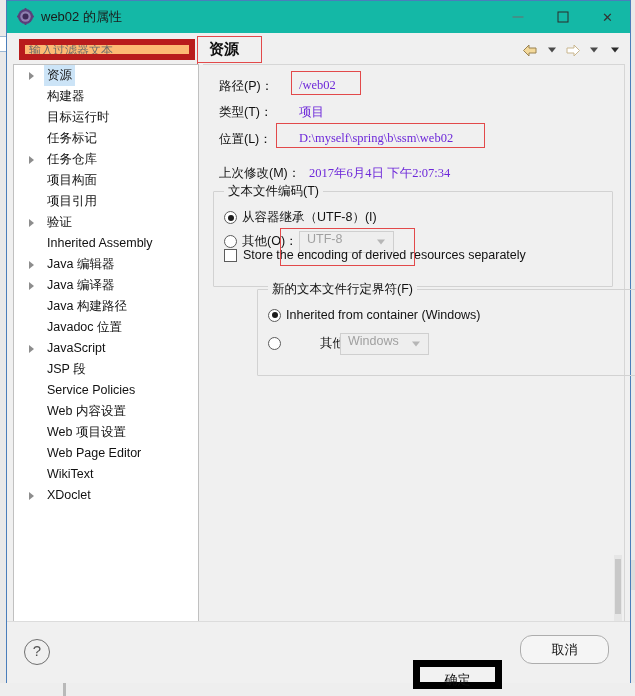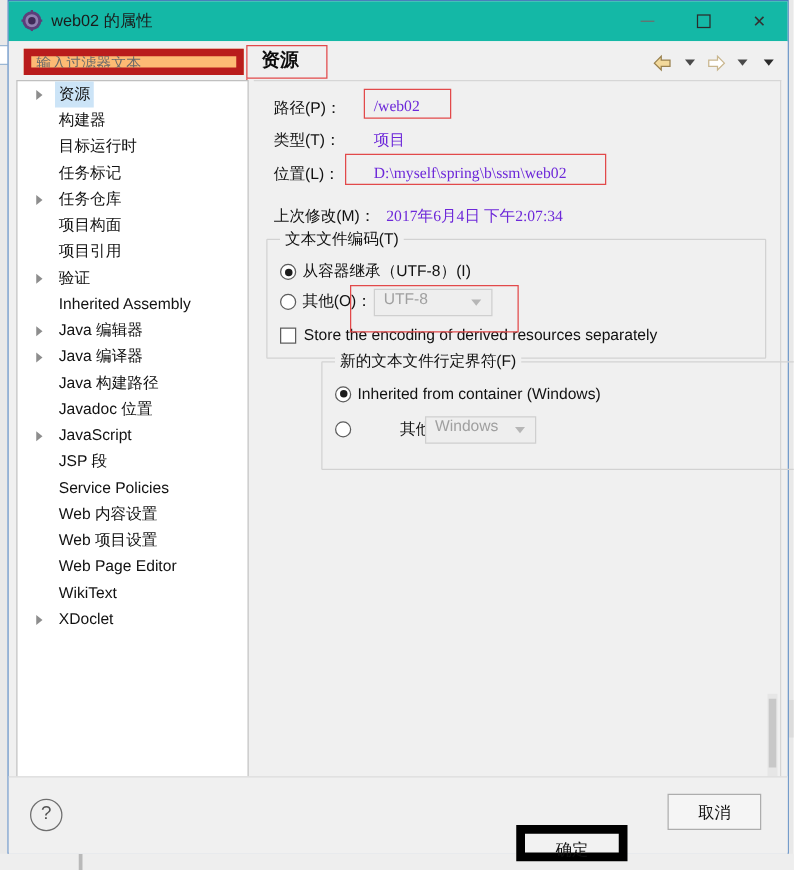--- a/index.html
+++ b/index.html
@@ -296,21 +296,21 @@
     cursor: default;
     font-family: "Liberation Sans", "DejaVu Sans", sans-serif;
   }
   .btn.default {
     border: 7px solid #000000;
     background: #f2f2f2;
     line-height: 25px;
     margin-top: 25px;
   }
   #btn-ok { right: 128px; width: 89px; }
-  #btn-cancel { right: 21px; width: 75px; }
+  #btn-cancel { right: 21px; width: 89px; border-radius: 12px; }
 
   
   .edge-left {
     position: absolute; left: 0; top: 0; width: 6px; height: 696px;
     background: #e9e9e9;
   }
   .edge-bottom {
     position: absolute; left: 0; top: 683px; width: 635px; height: 13px;
     background: #eeeeee;
   }
@@ -452,21 +452,21 @@
             <div class="radio-row" style="left:10px; top:41px;">
               <span class="radio"></span>
               <span class="radio-label">其他(O)：</span>
             </div>
 
             <div class="combo" style="left:85px; top:39px; width:95px; height:22px;">
               <span>UTF-8</span>
               <span class="arrow"></span>
             </div>
 
-            <div class="checkbox-row" style="left:10px; top:69px;text-align:center;">
+            <div class="checkbox-row" style="left:10px; top:56px;text-align:center;">
               <span class="checkbox"></span>
               <span class="radio-label">Store the encoding of derived resources separately</span>
             </div>
           </div>
           <div class="anno" style="left:77px; top:163px; width:135px; height:38px;"></div>
 
           <div class="groupbox" style="left:10px; top:224px; width:400px; height:87px;margin-left:44px;">
             <div class="group-title">新的文本文件行定界符(F)</div>
 
             <div class="radio-row" style="left:10px; top:18px;">

